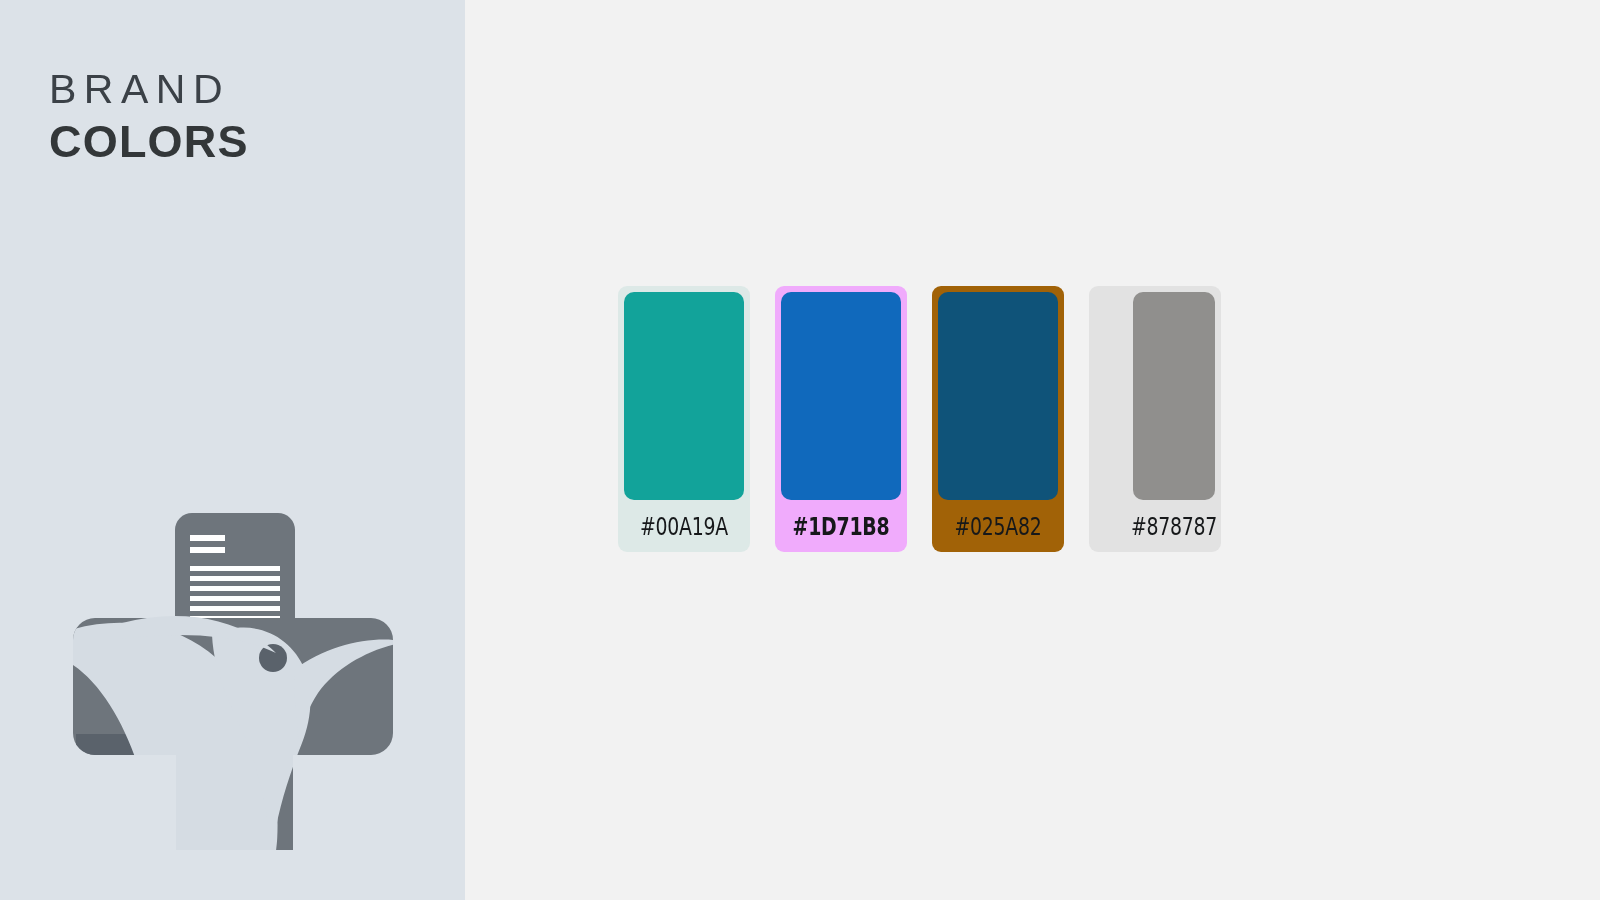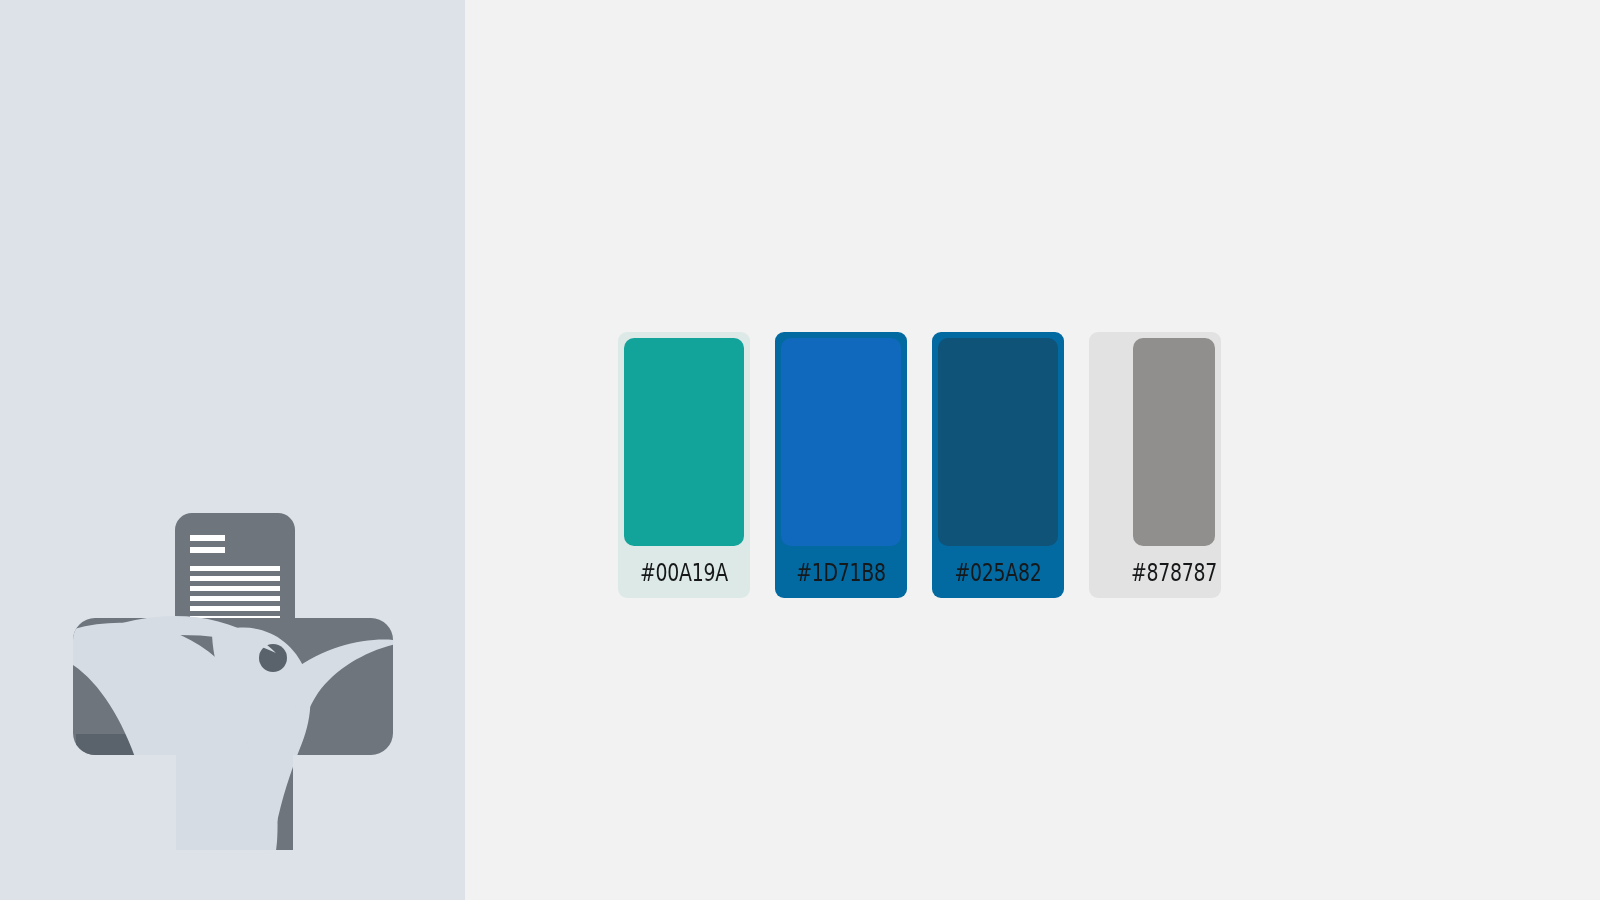--- a/index.html
+++ b/index.html
@@ -76,21 +76,20 @@
   }
 
   .swatch-card {
     width:132px;
     height:266px;
     border-radius:9px;
     padding:6px 6px 0 6px;
     display:flex;
     flex-direction:column;
     align-items:stretch;
-    margin-top:46px;
   }
 
   .swatch-chip {
     height:208px;
     border-radius:10px;
     flex:0 0 208px;
   }
 
   .swatch-label {
     flex:1 1 auto;
@@ -105,20 +104,24 @@
     white-space:nowrap;
   }
 </style>
 </head>
 <body>
 
 <div id="slide" style="background: rgb(242, 242, 242);">
 
   <aside id="sidebar" style="background: rgb(220, 226, 232);">
 
+    <div id="title-block">
+      <span id="title-primary">BRAND</span>
+      <span id="title-secondary">COLORS</span>
+    </div>
 
     <div id="logo-wrap">
       <svg viewBox="0 0 345 355" xmlns="http://www.w3.org/2000/svg">
         <defs>
           <clipPath id="clipCross">
             <path d="M114,123 h117 v0 h78 a22,22 0 0 1 22,22 v93 a22,22 0 0 1 -22,22 h-78 v95 a22,22 0 0 1 -22,22 h-73 a22,22 0 0 1 -22,-22 v-95 h-81 a22,22 0 0 1 -22,-22 v-93 a22,22 0 0 1 22,-22 h81 z"></path>
           </clipPath>
         </defs>
 
         <g>
@@ -165,26 +168,26 @@
   </aside>
 
   <main id="main" style="background: rgb(242, 242, 242);">
     <div id="palette">
 
       <div class="swatch-card" style="background: rgb(221, 233, 231);">
         <div class="swatch-chip" style="background: rgb(18, 163, 154);"></div>
         <div class="swatch-label">#00A19A</div>
       </div>
 
-      <div class="swatch-card" style="background: #0369a1;">
+      <div class="swatch-card" style="background: #f0abfc; font-weight: bold;">
         <div class="swatch-chip" style="background: rgb(16, 105, 188);"></div>
         <div class="swatch-label">#1D71B8</div>
       </div>
 
-      <div class="swatch-card" style="background: #0369a1;">
+      <div class="swatch-card" style="background: #a16207;">
         <div class="swatch-chip" style="background: rgb(15, 83, 121);"></div>
         <div class="swatch-label">#025A82</div>
       </div>
 
       <div class="swatch-card" style="background: rgb(226, 226, 226); padding-left: 44px;">
         <div class="swatch-chip" style="background: rgb(144, 143, 141);"></div>
         <div class="swatch-label">#878787</div>
       </div>
 
 

